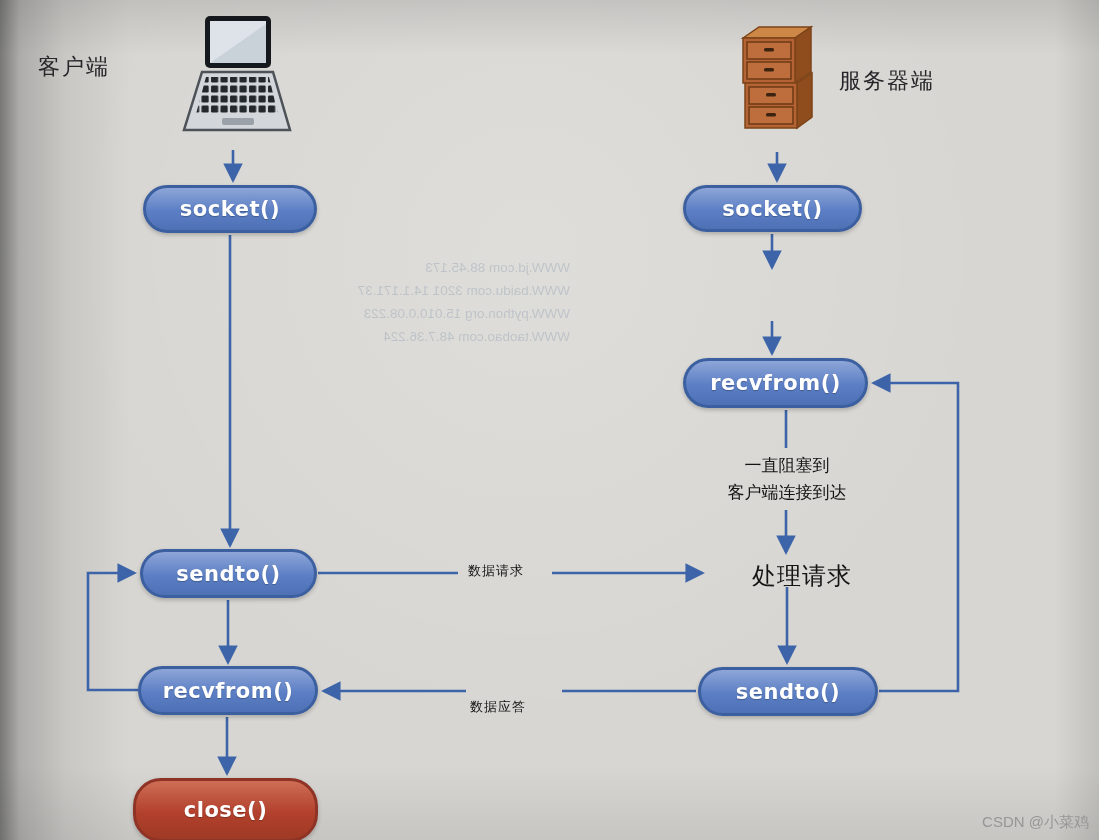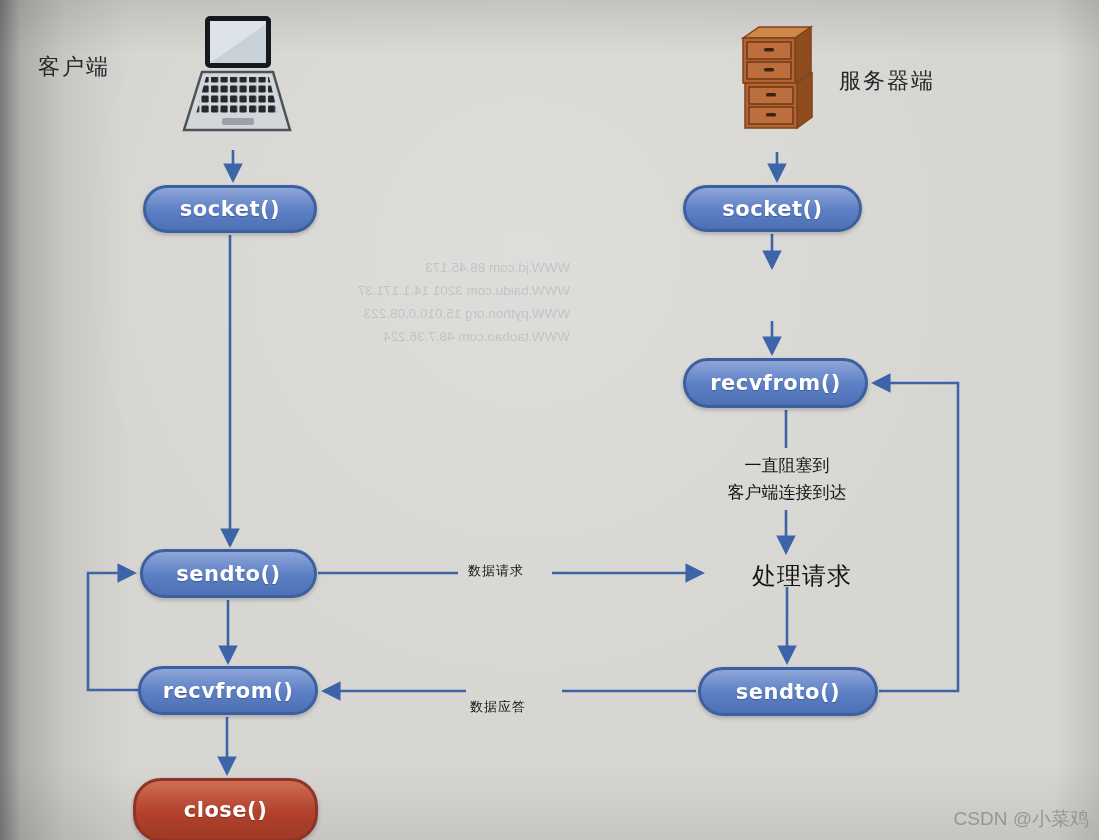--- a/index.html
+++ b/index.html
@@ -104,21 +104,21 @@
     font-size: 13px;
     color: #141414;
     letter-spacing: 1px;
   }
   .edge-label.req  { left: 468px; top: 562px; }
   .edge-label.resp { left: 470px; top: 680px; margin-top: 18px; }
 
   .watermark {
     position: absolute;
     right: 10px; bottom: 8px;
-    font-size: 19px;
+    font-size: 15px;
     color: #969696;
   }
 </style>
 </head>
 <body>
 
 <div class="page">
 
   <div class="bleed">
     <div>WWW.jd.com 88.45.173</div>

